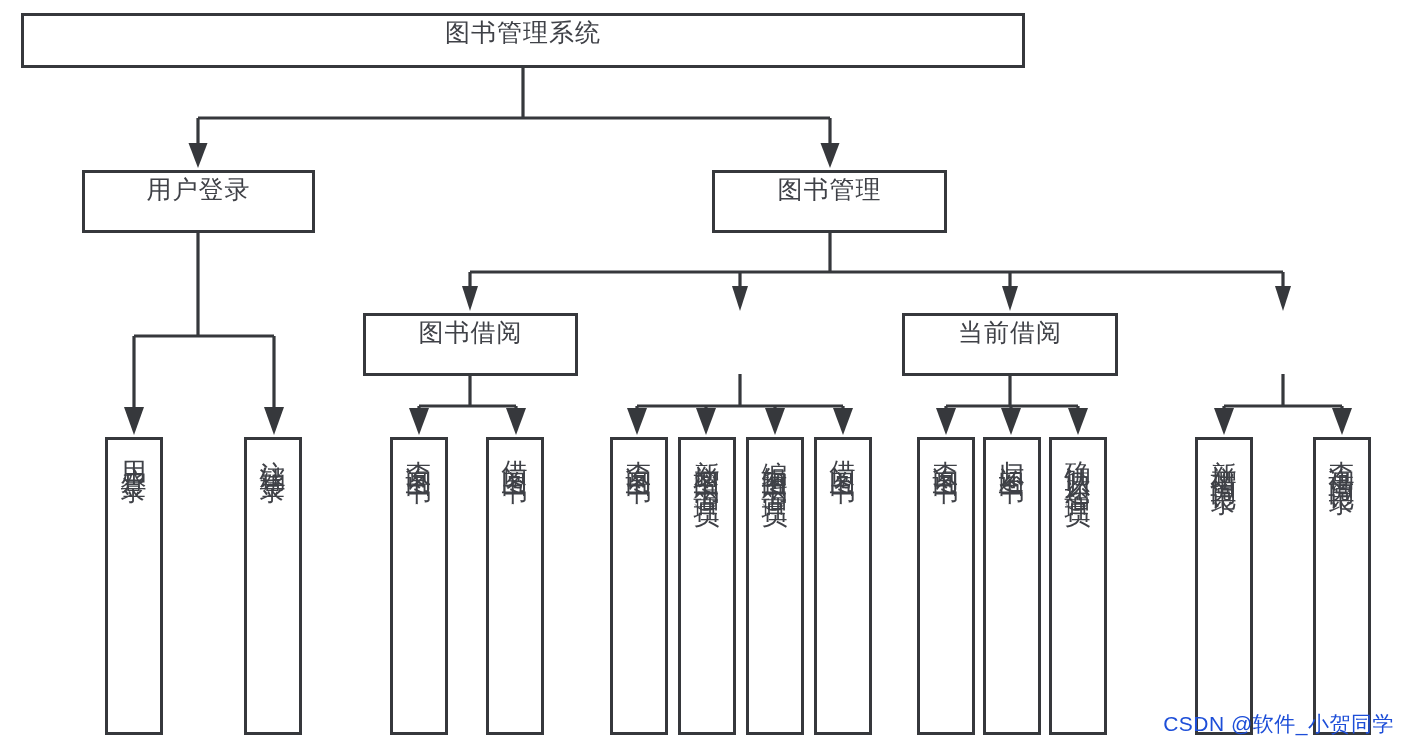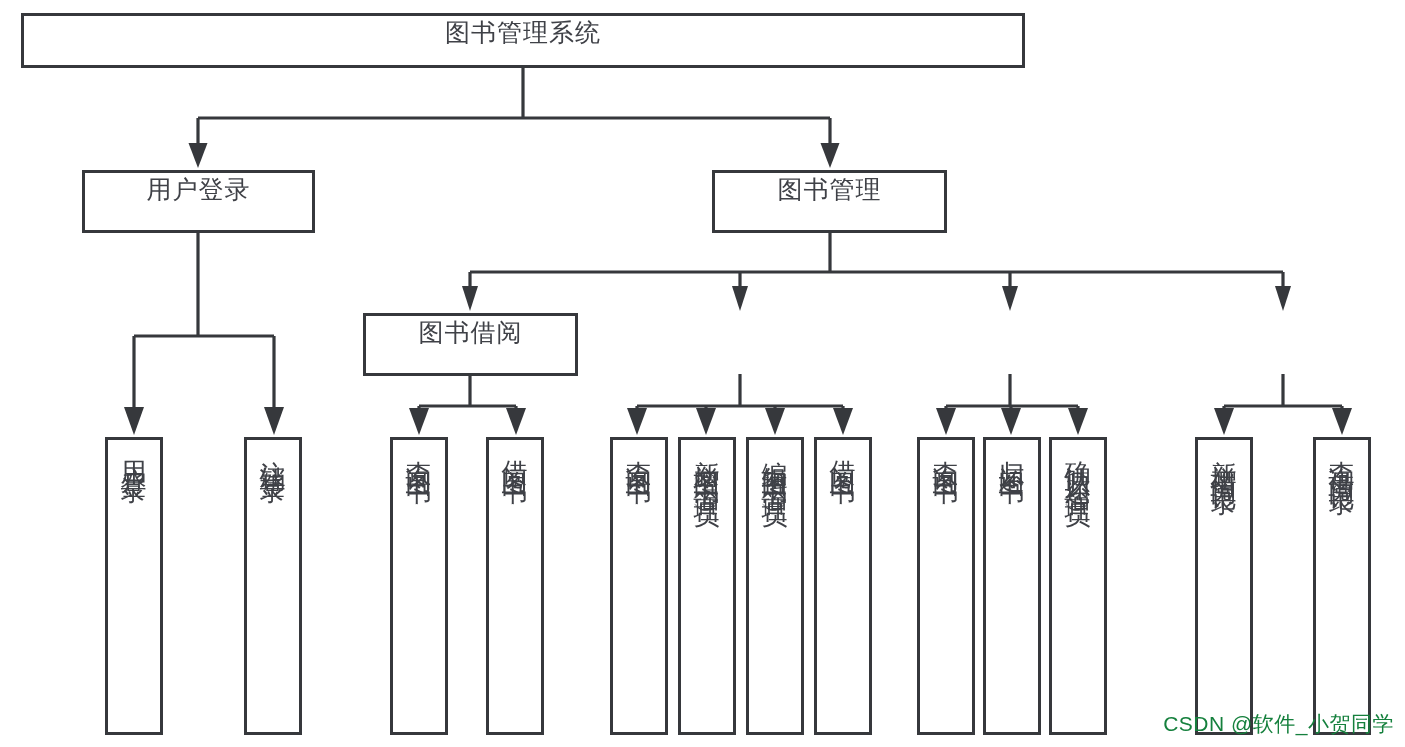--- a/index.html
+++ b/index.html
@@ -47,21 +47,21 @@
     writing-mode: vertical-rl;
     letter-spacing: 6px;
     line-height: 1;
     max-height: 288px;
   }
   .watermark {
     position: absolute;
     right: 11px;
     bottom: 9px;
     font-size: 21px;
-    color: #15803d;
+    color: #1d4ed8;
     letter-spacing: 0.5px;
     white-space: nowrap;
   }
   
   #root   { left: 21px;  top: 13px;  width: 1004px; height: 55px; }
   #b0     { left: 82px;  top: 170px; width: 233px;  height: 63px; }
   #b1     { left: 712px; top: 170px; width: 235px;  height: 63px; }
   #c0     { left: 363px; top: 313px; width: 215px;  height: 63px; }
   #c1     { left: 634px; top: 313px; width: 213px;  height: 63px; }
   #c2     { left: 902px; top: 313px; width: 216px;  height: 63px; }
@@ -139,20 +139,23 @@
   <div class="node node-h" id="b0">
     <span>用户登录</span>
   </div>
   <div class="node node-h" id="b1">
     <span>图书管理</span>
   </div>
 
   <div class="node node-h" id="c0">
     <span>图书借阅</span>
   </div>
+  <div class="node node-h" id="c2">
+    <span>当前借阅</span>
+  </div>
 
   <div class="node node-v" id="a1l">
     <span class="vtext">用户登录</span>
   </div>
   <div class="node node-v" id="a2l">
     <span class="vtext">注销登录</span>
   </div>
 
   <div class="node node-v" id="b1l">
     <span class="vtext">查询图书</span>

